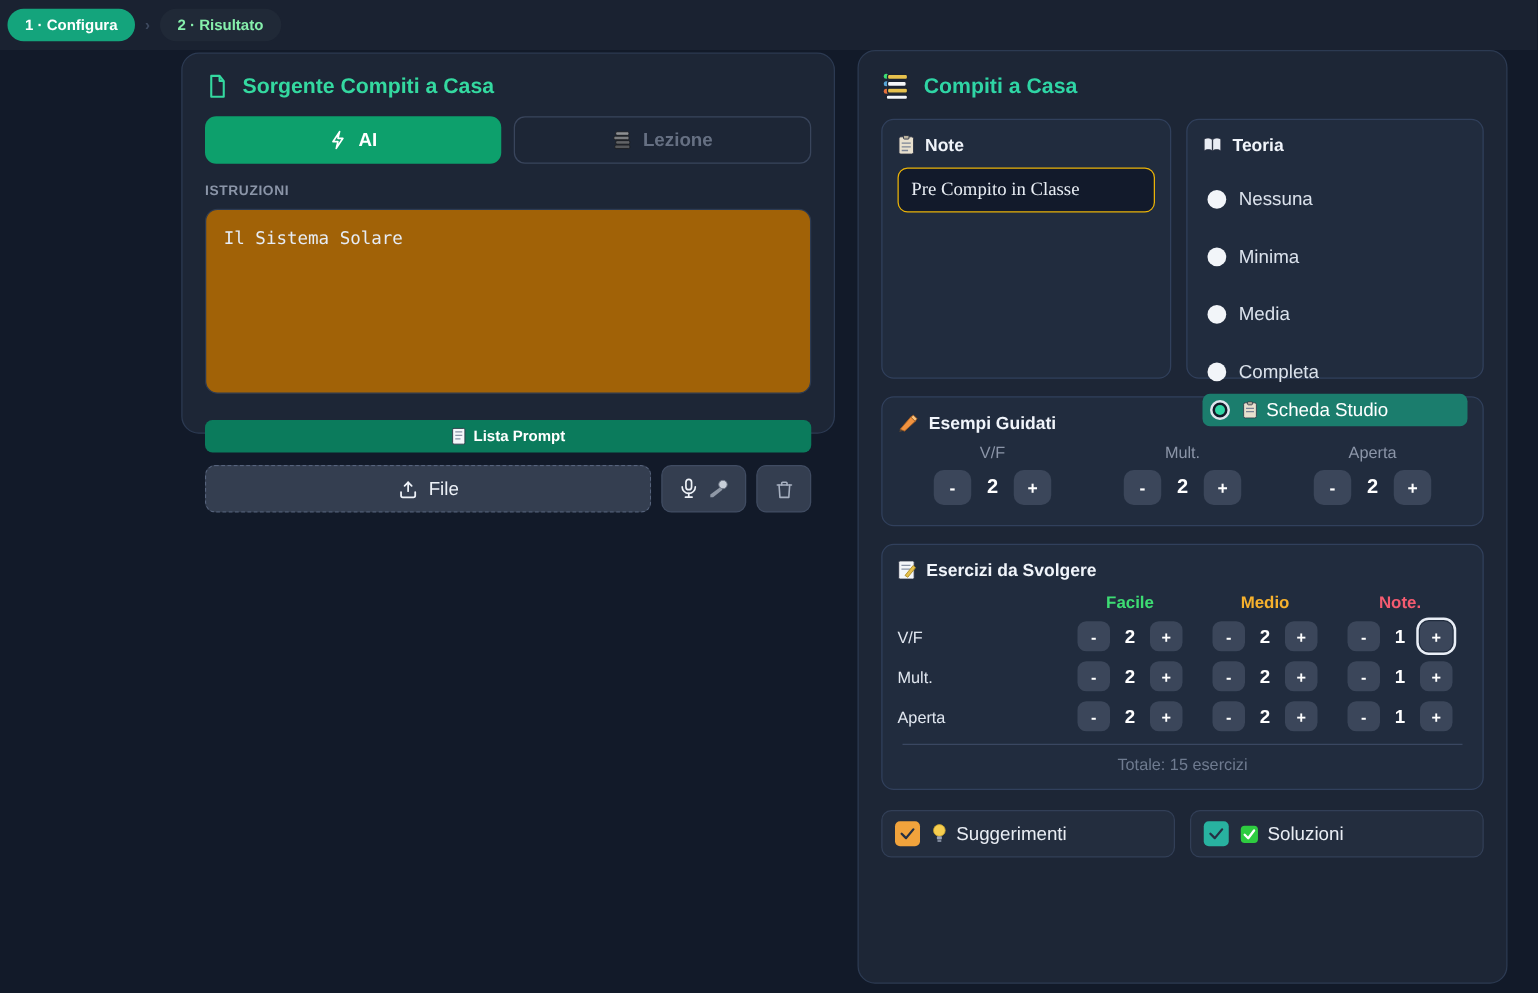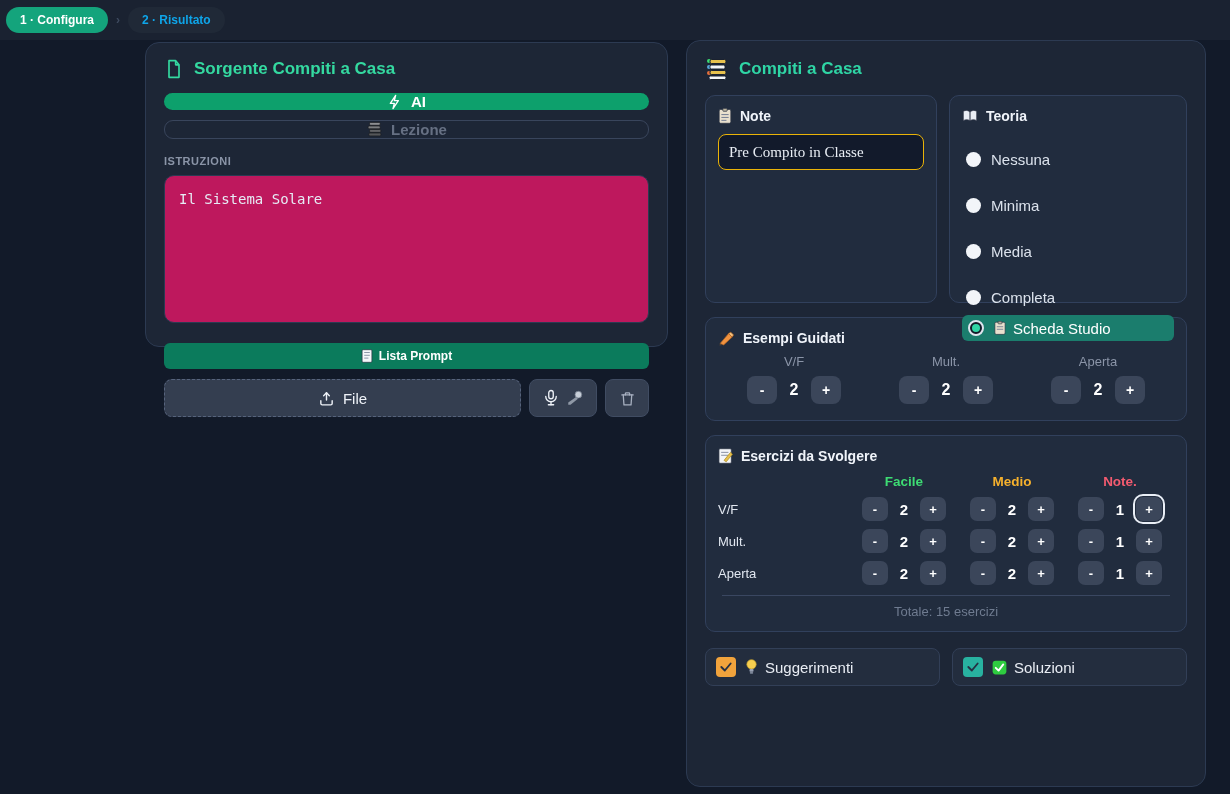--- a/index.html
+++ b/index.html
@@ -15,51 +15,51 @@
   .topbar {
     position:absolute; top:0; left:0; width:1230px; height:40px;
     background:#1a2231; display:flex; align-items:center; gap:8px;
     padding-left:6px;
   }
   .pill {
     height:26px; border-radius:999px; display:flex; align-items:center;
     padding:0 14px; font-size:12px; font-weight:bold; cursor:pointer;
   }
   .pill.active { background:#14a47c; color:#ffffff; }
-  .pill.inactive { background:#202937; color:#0ea5e9; }
+  .pill.inactive { background:#202937; color:#86efac; }
   .step-sep { color:#3e4a5f; font-size:12px; font-weight:bold; }
 
   
   .panel {
     position:absolute; background:#1d2636; border:1px solid #2c3a52;
     border-radius:14px;
   }
   .subcard {
     background:#212c3e; border:1px solid #31405c; border-radius:10px;
     padding:12px;
   }
   .card-title { display:flex; align-items:center; gap:8px; font-size:14px; font-weight:bold; color:#f0f4fa; }
   .icon { display:inline-flex; align-items:center; justify-content:center; flex:0 0 auto; }
 
   
   .left-panel { left:145px; top:42px; width:523px; height:305px; padding:16px 18px; }
   .panel-header { display:flex; align-items:center; gap:10px; }
   .panel-header .title { font-size:17px; font-weight:bold; color:#34d9a0; }
-  .tab-row { display:flex; gap:10px; margin-top:14px;flex-direction:column; }
+  .tab-row { display:flex; gap:10px; margin-top:14px; }
   .tab-btn {
     flex:1; height:38px; border-radius:9px; display:flex; align-items:center;
     justify-content:center; gap:8px; font-size:15px; font-weight:bold; cursor:pointer;
   }
   .tab-btn.active { background:#0da06c; color:#ffffff; }
   .tab-btn.inactive { background:transparent; border:1px solid #39455c; color:#667083; }
   .muted-icon { filter:grayscale(1) brightness(0.75); opacity:.8; }
   .field-label { margin-top:16px; font-size:11px; font-weight:bold; letter-spacing:.5px; color:#8b95a8; }
   textarea.instructions {
     margin-top:8px; width:100%; height:148px; resize:none;
-    background:#be185d; border:1px solid #2c3a52; border-radius:10px;
+    background:#a16207; border:1px solid #2c3a52; border-radius:10px;
     padding:14px; color:#e6ecf5; font-family:"DejaVu Sans Mono", monospace;
     font-size:14px; line-height:1.4; outline:none;
   }
   .lista-btn {
     margin-top:16px; height:26px; width:100%; background:#0b7b5c; border:none;
     border-radius:6px; color:#ffffff; font-weight:bold; font-size:12px;
     display:flex; align-items:center; justify-content:center; gap:6px; cursor:pointer;
     font-family:"Liberation Sans", sans-serif;
   }
   .file-row { margin-top:10px; display:flex; gap:8px; }

